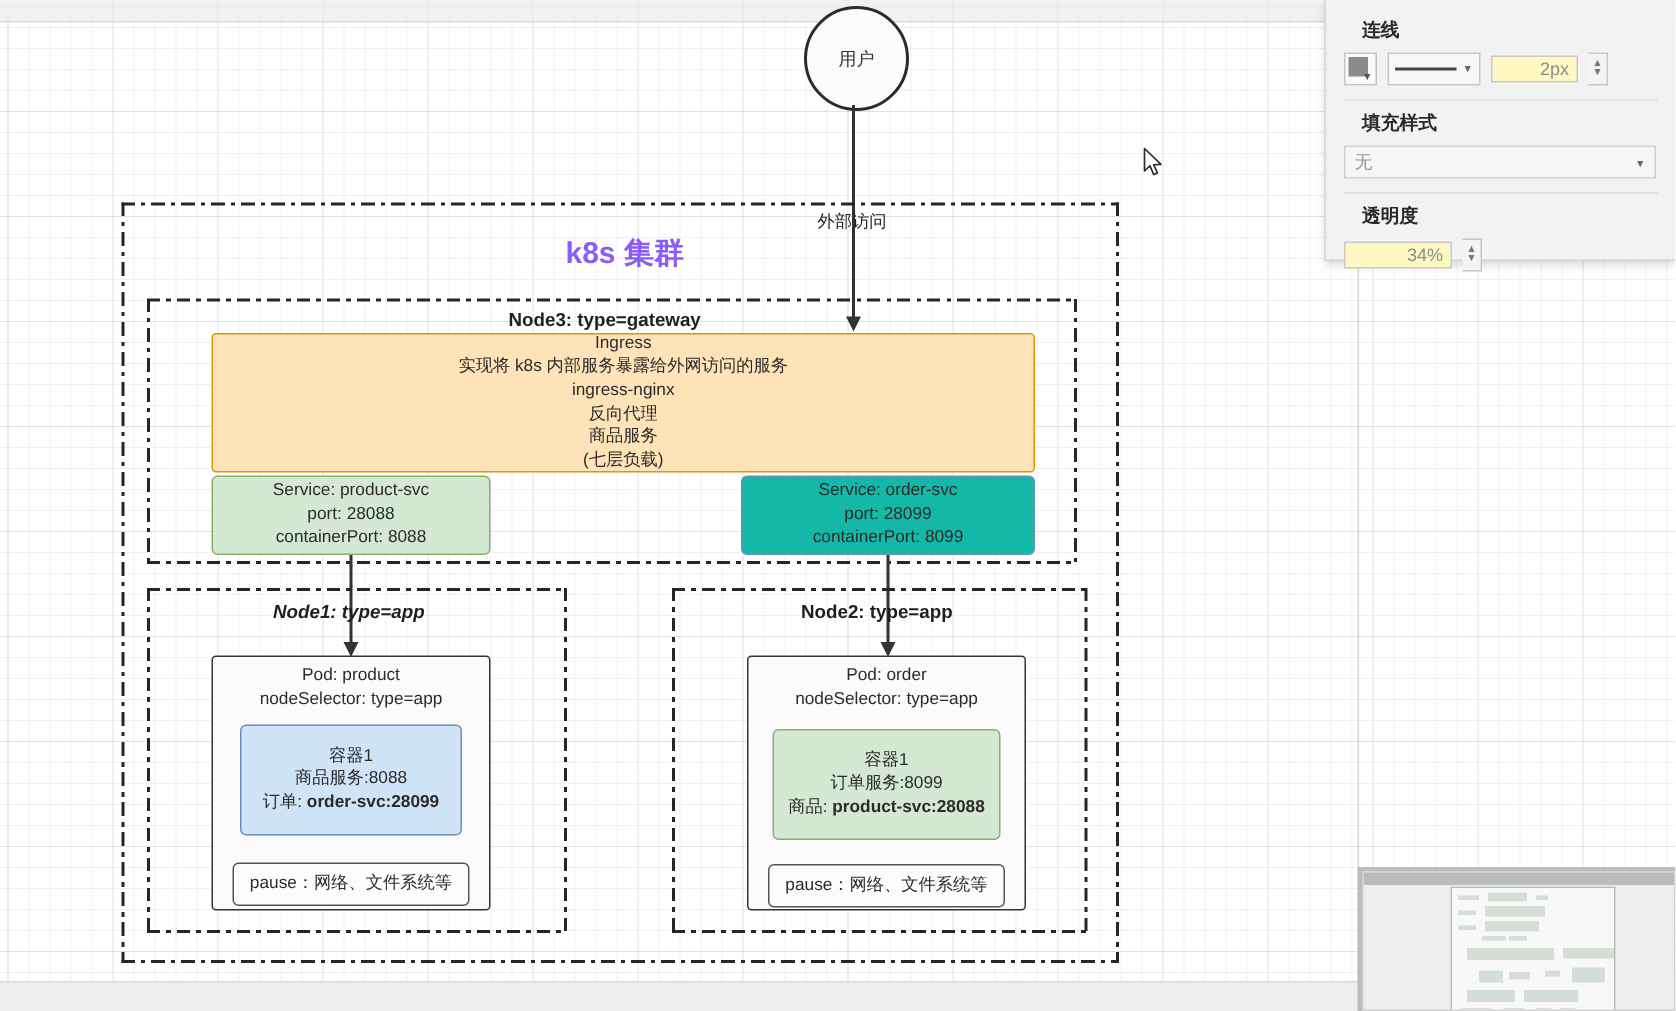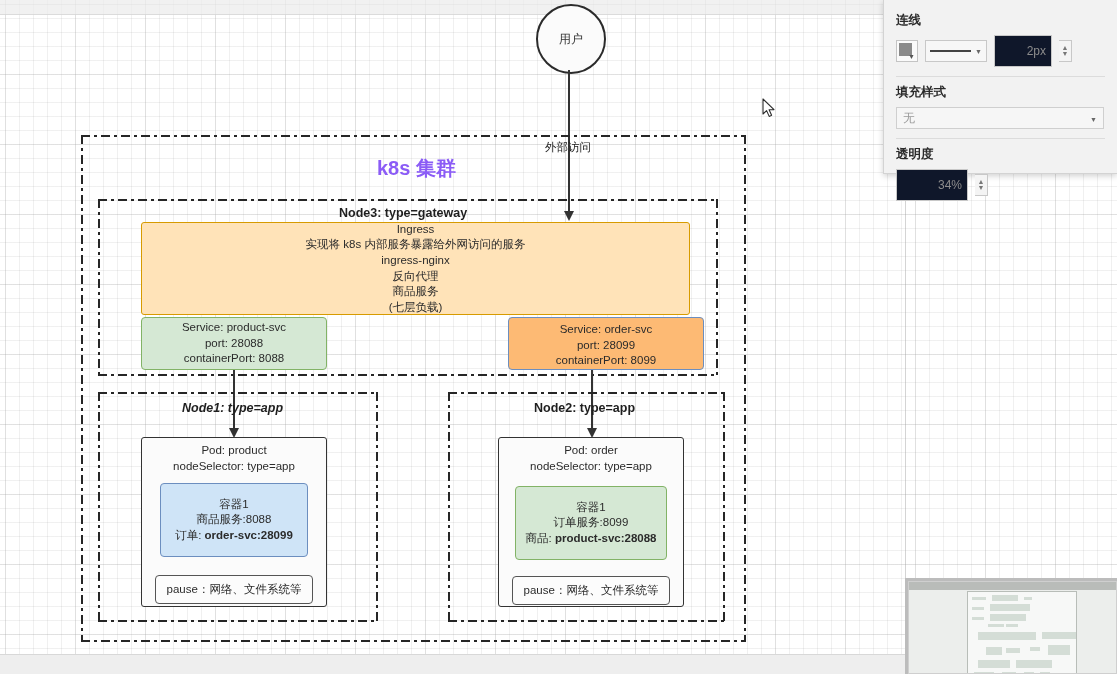--- a/index.html
+++ b/index.html
@@ -92,21 +92,21 @@
 
   
   #format-panel{
     position:absolute; left:883px; top:0px; width:234px; height:174px;
     background:#f2f2f2; border:1px solid #d3d3d3;
     border-top:none; border-right:none;
     box-shadow: 0 2px 6px rgba(0,0,0,0.18);
     box-sizing:border-box; padding:8px 12px 10px 12px;
     font-size:12px; color:#3a3a3a;
   }
-  .fp-title{ font-weight:bold; font-size:12.5px; color:#2a2a2a; margin:4px 0 6px 0; }
+  .fp-title{ font-weight:bold; font-size:12.5px; color:#2a2a2a; margin:4px 0 6px 12px; }
   .fp-row{ display:flex; align-items:center; gap:7px; }
   .fp-sep{ height:1px; background:#dcdcdc; margin:9px 0 7px 0; }
 
   .swatch-btn{
     width:22px; height:22px; box-sizing:border-box;
     border:1px solid #c4c4c4; background:#fafafa;
     position:relative; display:inline-block;
   }
   .swatch-btn i{
     position:absolute; left:2px; top:2px; width:13px; height:13px;
@@ -118,22 +118,22 @@
   }
   .line-style-combo{
     width:62px; height:22px; box-sizing:border-box;
     border:1px solid #c8c8c8; background:#f7f7f7;
     display:flex; align-items:center; padding:0 4px 0 4px; position:relative;
   }
   .line-style-combo .ln{ flex:1; height:2px; background:#444; }
   .caret{ font-size:7px; color:#666; margin-left:4px; line-height:1; }
 
   .num-field{
-    width:58px; height:32px; box-sizing:border-box;
-    border:1px solid #c8c8c8; background:#0f172a;
+    width:58px; height:18px; box-sizing:border-box;
+    border:1px solid #c8c8c8; background:#fef9c3;
     display:flex; align-items:center; justify-content:flex-end;
     padding-right:5px; color:#8c8c8c; font-size:12px;
   }
   .spinner{
     width:13px; height:22px; box-sizing:border-box;
     border:1px solid #c8c8c8; border-left:none; background:#f4f4f4;
     display:flex; flex-direction:column; align-items:center; justify-content:center;
     line-height:0.8; font-size:7px; color:#777;
   }
   .wide-select{
@@ -199,22 +199,22 @@
     <span>(七层负载)</span>
   </div>
 
   <div class="center-text" style="left:141px; top:317px; width:186px; height:53px; border:1.6px solid #82b366;
               background:#d5e8d4; border-radius:4px; font-size:11.5px; color:#2b2b2b;">
     <span>Service: product-svc</span>
     <span>port: 28088</span>
     <span>containerPort: 8088</span>
   </div>
 
-  <div class="center-text" style="left:508px; top:317px; width:196px; height:53px; border:1.6px solid #6c8ebf;
-              background:#fdba74; border-radius:4px; font-size:11.5px; color:#2b2b2b;justify-content:flex-end;">
+  <div class="center-text" style="left:494px; top:317px; width:196px; height:53px; border:1.6px solid #6c8ebf;
+              background:#14b8a6; border-radius:4px; font-size:11.5px; color:#2b2b2b;">
     <span>Service: order-svc</span>
     <span>port: 28099</span>
     <span>containerPort: 8099</span>
   </div>
 
   <div class="vline" style="left:233px; top:370px; height:60px;"></div>
   <div class="arrowhead" style="left:228.5px; top:428px;"></div>
 
   <div class="vline" style="left:591px; top:370px; height:60px;"></div>
   <div class="arrowhead" style="left:586.5px; top:428px;"></div>

